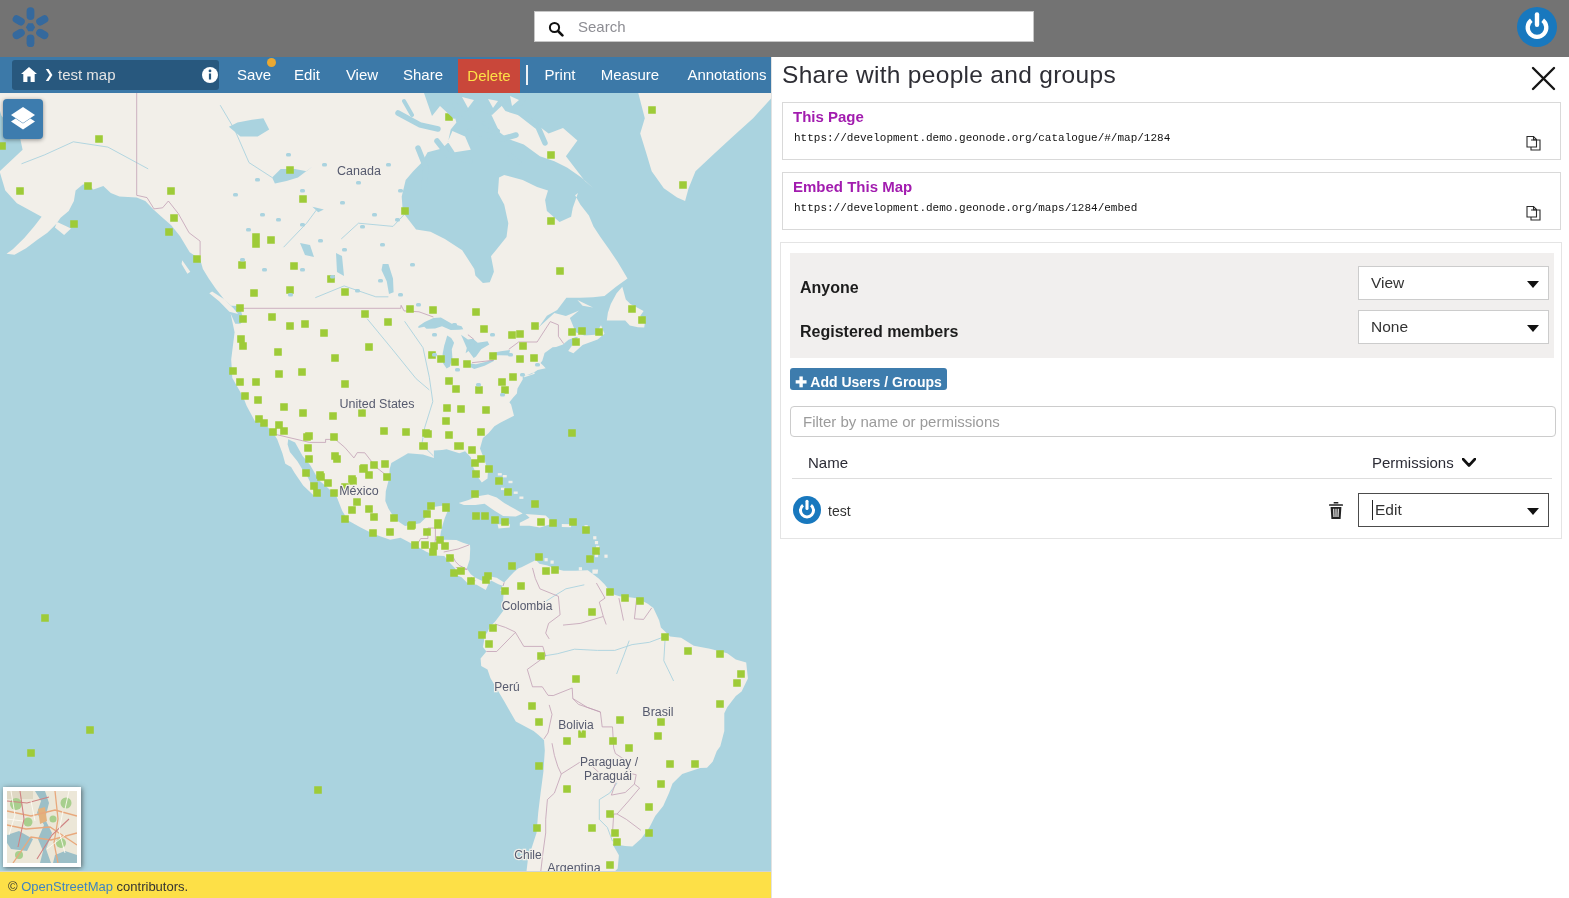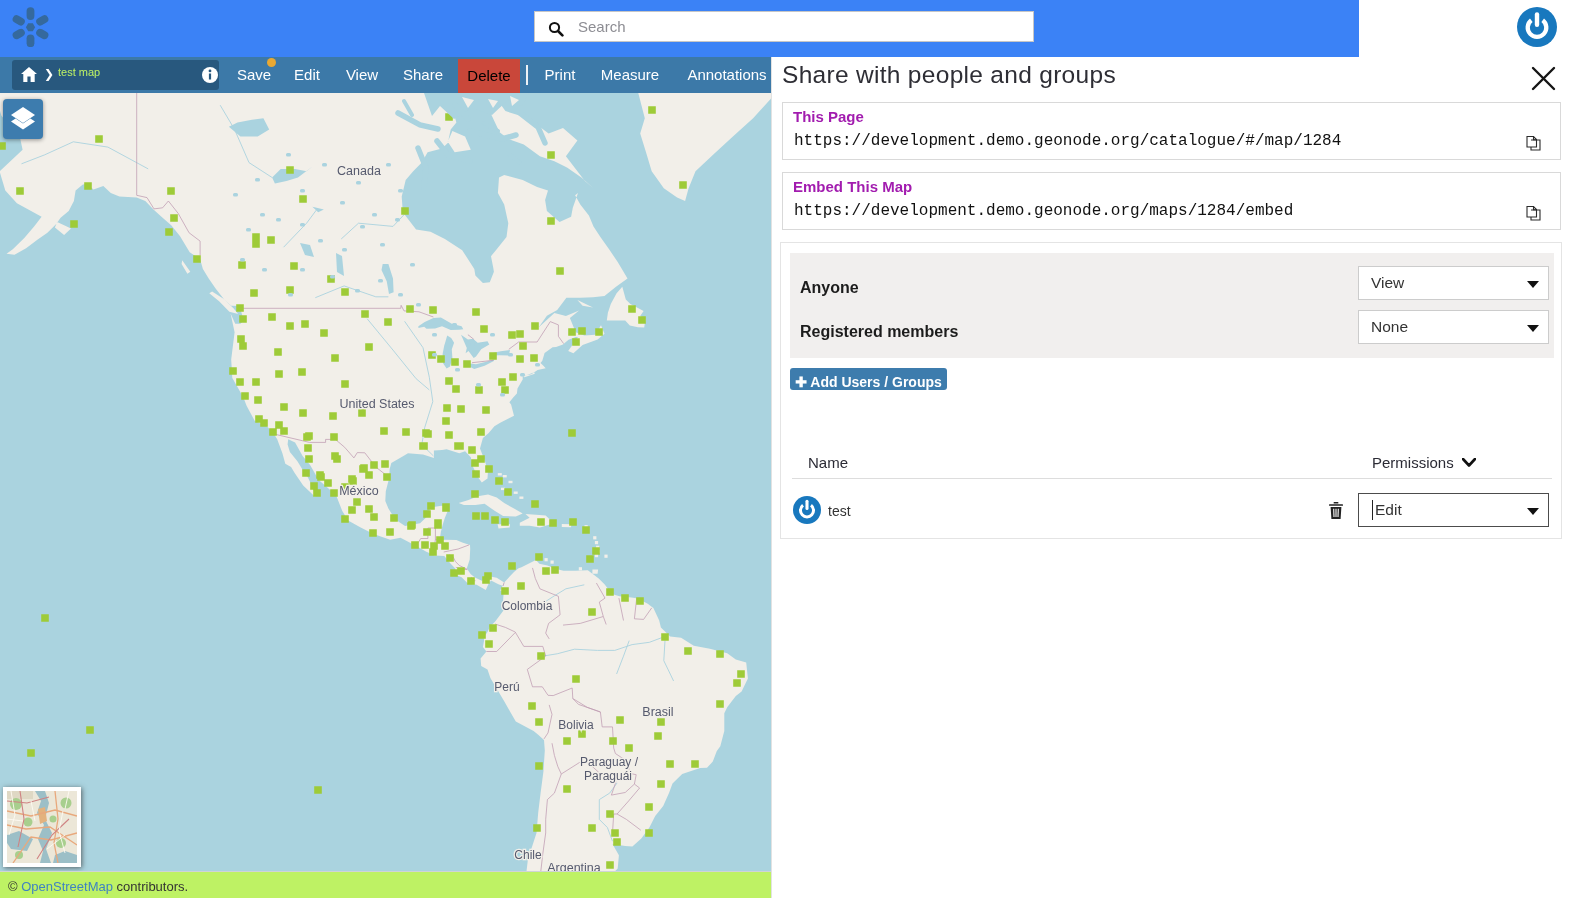--- a/index.html
+++ b/index.html
@@ -1,61 +1,61 @@
 <!DOCTYPE html>
 <html><head>
 <meta charset="utf-8">
 <style>
 * { margin:0; padding:0; box-sizing:border-box; }
 html,body { width:1569px; height:898px; overflow:hidden; background:#fff;
   font-family:"Liberation Sans", sans-serif; }
 #page { position:relative; width:1569px; height:898px; }
 
 
-#hdr { position:absolute; left:0; top:0; width:1359px; height:57px; background:#3b82f6; }
+#hdr { position:absolute; left:0; top:0; width:1569px; height:57px; background:#737373; }
 #logo { position:absolute; left:11px; top:7px; }
 #searchbox { position:absolute; left:534px; top:11px; width:500px; height:31px;
   border:1px solid #c6c6c6; background:#fff; }
 #searchbox .mag { position:absolute; left:13px; top:9px; }
 #searchbox .ph { position:absolute; left:43px; top:6px; font-size:15px; color:#8d8d93; }
 #avatar { position:absolute; left:1517px; top:7px; width:40px; height:40px; }
 
 
 #tbar { position:absolute; left:0; top:57px; width:771px; height:36px; background:#3c79a8; }
 #crumb { position:absolute; left:12px; top:3px; width:207px; height:30px; background:#28587e;
   border-radius:3px; color:#fff; }
 #crumb .home { position:absolute; left:9px; top:7px; }
 #crumb .chev { position:absolute; left:32px; top:7px; font-size:12px; font-weight:normal; color:#fff; }
-#crumb .ttl { position:absolute; left:46px; top:6px; font-size:11px; color:#bef264; }
+#crumb .ttl { position:absolute; left:46px; top:6px; font-size:15px; color:#e5e5e5; }
 #crumb .info { position:absolute; left:190px; top:7px; width:16px; height:16px; }
 .titem { position:absolute; top:0; height:36px; line-height:36px; color:#fff; font-size:15px; text-align:center; }
 #tdel { position:absolute; left:458px; top:2px; width:62px; height:46px; background:#c9473a;
-  color:#000000; font-size:15px; line-height:33px; text-align:center; }
+  color:#fde047; font-size:15px; line-height:33px; text-align:center; }
 #tsep { position:absolute; left:526px; top:8px; width:1.5px; height:20px; background:#edf2f6; }
 #savedot { position:absolute; left:267px; top:58px; width:9px; height:9px; border-radius:50%; background:#e9a832; }
 
 
 #map { position:absolute; left:0; top:93px; width:771px; height:778px; background:#aad3df; overflow:hidden; }
 #layersbtn { position:absolute; left:3px; top:6px; width:40px; height:40px; background:#3d7cae;
   border-radius:4px; box-shadow:0 1px 4px rgba(0,0,0,.4); }
 #minimap { position:absolute; left:3px; top:694px; width:78px; height:80px; background:#fff;
   box-shadow:1px 1px 5px rgba(60,60,60,.75); padding:4px; }
-#attrib { position:absolute; left:0; top:871px; width:771px; height:27px; background:#bef264; font-size:13px; color:#333; border-top:1px solid #cfd4d6; }
+#attrib { position:absolute; left:0; top:871px; width:771px; height:27px; background:#fde047; font-size:13px; color:#333; border-top:1px solid #cfd4d6; }
 #attrib span { position:absolute; left:8px; top:7px; }
 #attrib a { color:#3f83c1; text-decoration:none; }
 
 
 #panel { position:absolute; left:771px; top:57px; width:798px; height:841px; background:#fff;
   border-left:1px solid #e2e2e2; }
 #panel h1 { position:absolute; left:10px; top:4px; font-size:24.5px; font-weight:normal; color:#2e2e35;
   letter-spacing:0.3px;text-align:center; }
 #closex { position:absolute; left:759px; top:9px; width:25px; height:25px; }
 .ubox { position:absolute; left:10px; width:779px; height:58px; border:1px solid #d9d9d9; background:#fff; }
 .ubox .lbl { position:absolute; left:10px; top:5px; font-size:15px; font-weight:bold; color:#a21caf; }
-.ubox .url { position:absolute; left:11px; top:29px; font-size:16px; color:#111;
+.ubox .url { position:absolute; left:11px; top:29px; font-size:11px; color:#111;
   font-family:"Liberation Mono", monospace; }
 .ubox .cp { position:absolute; right:19px; top:32px; }
 #box1 { top:45px; }
 #box2 { top:115px;text-align:right; }
 #cont { position:absolute; left:8px; top:185px; width:782px; height:297px; border:1px solid #e4e4e4; }
 #greybox { position:absolute; left:9px; top:10px; width:764px; height:105px; background:#f1efee; }
 #greybox .r1, #greybox .r2 { position:absolute; left:10px; font-size:16px; font-weight:bold; color:#1c1c1c; }
 #greybox .r1 { top:26px; }
 #greybox .r2 { top:70px; }
 .sel { position:absolute; width:191px; height:34px; border:1px solid #ccc; background:#fff;
@@ -305,20 +305,23 @@
         <div class="sel" id="sel1">
             <span class="tx">View</span>
             <span class="car"></span>
           </div>
         <div class="sel" id="sel2">
             <span class="tx">None</span>
             <span class="car"></span>
           </div>
       </div>
       <div id="addbtn">✚ Add Users / Groups</div>
+      <div id="filter">
+          <span class="ph">Filter by name or permissions</span>
+        </div>
       <div id="nmhdr">Name</div>
       <div id="pmhdr">Permissions &nbsp;<svg width="14" height="9" viewBox="0 0 14 9" style="vertical-align:1px">
             <path d="M1 1 L7 7.5 L13 1" fill="none" stroke="#111" stroke-width="2.6" stroke-linecap="round" stroke-linejoin="round"></path>
           </svg></div>
       <div id="rowline"></div>
       <svg id="uavatar" width="28" height="28" viewBox="0 0 40 40">
         <circle cx="20" cy="20" r="20" fill="#1878be"></circle>
         <path d="M14.3 13.2 A9.3 9.3 0 1 0 25.7 13.2" fill="none" stroke="#fff" stroke-width="4.3"></path>
         <rect x="17.8" y="5.3" width="4.4" height="14.6" rx="2.2" fill="#fff"></rect>
       </svg>

